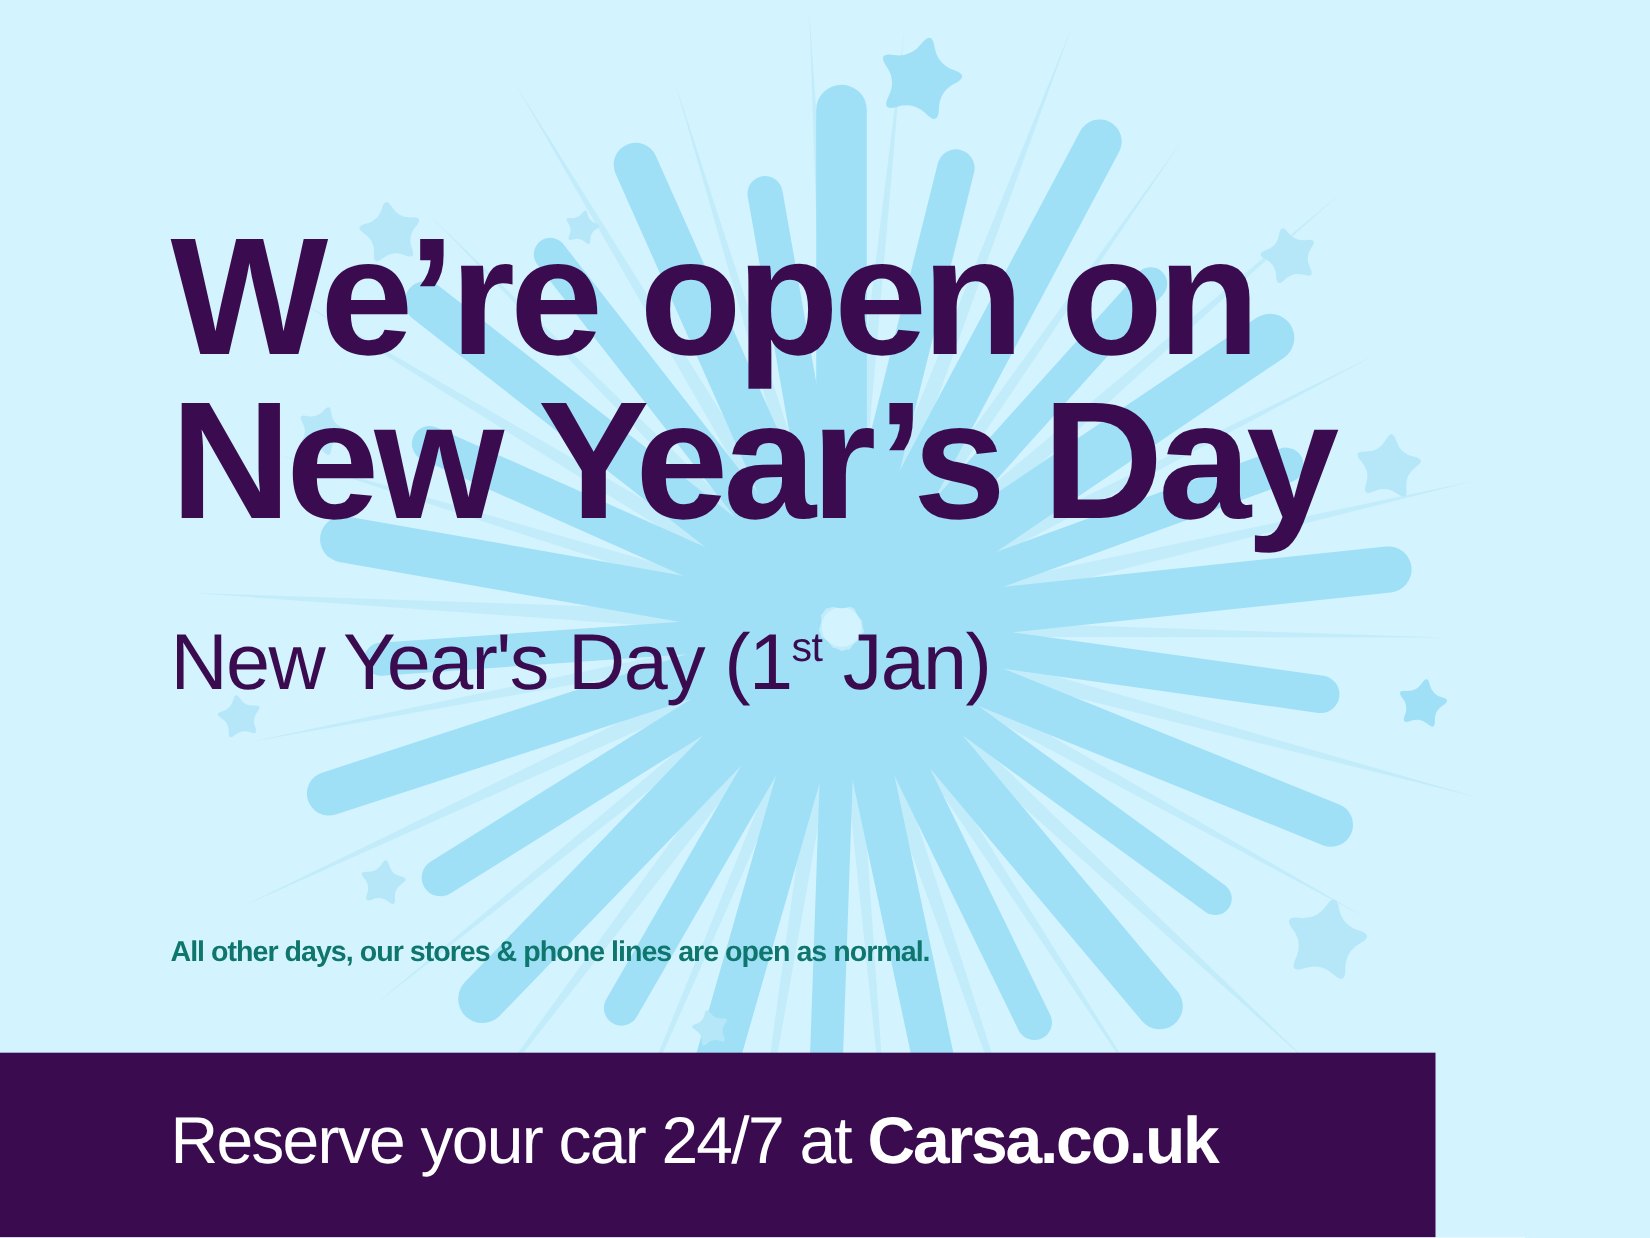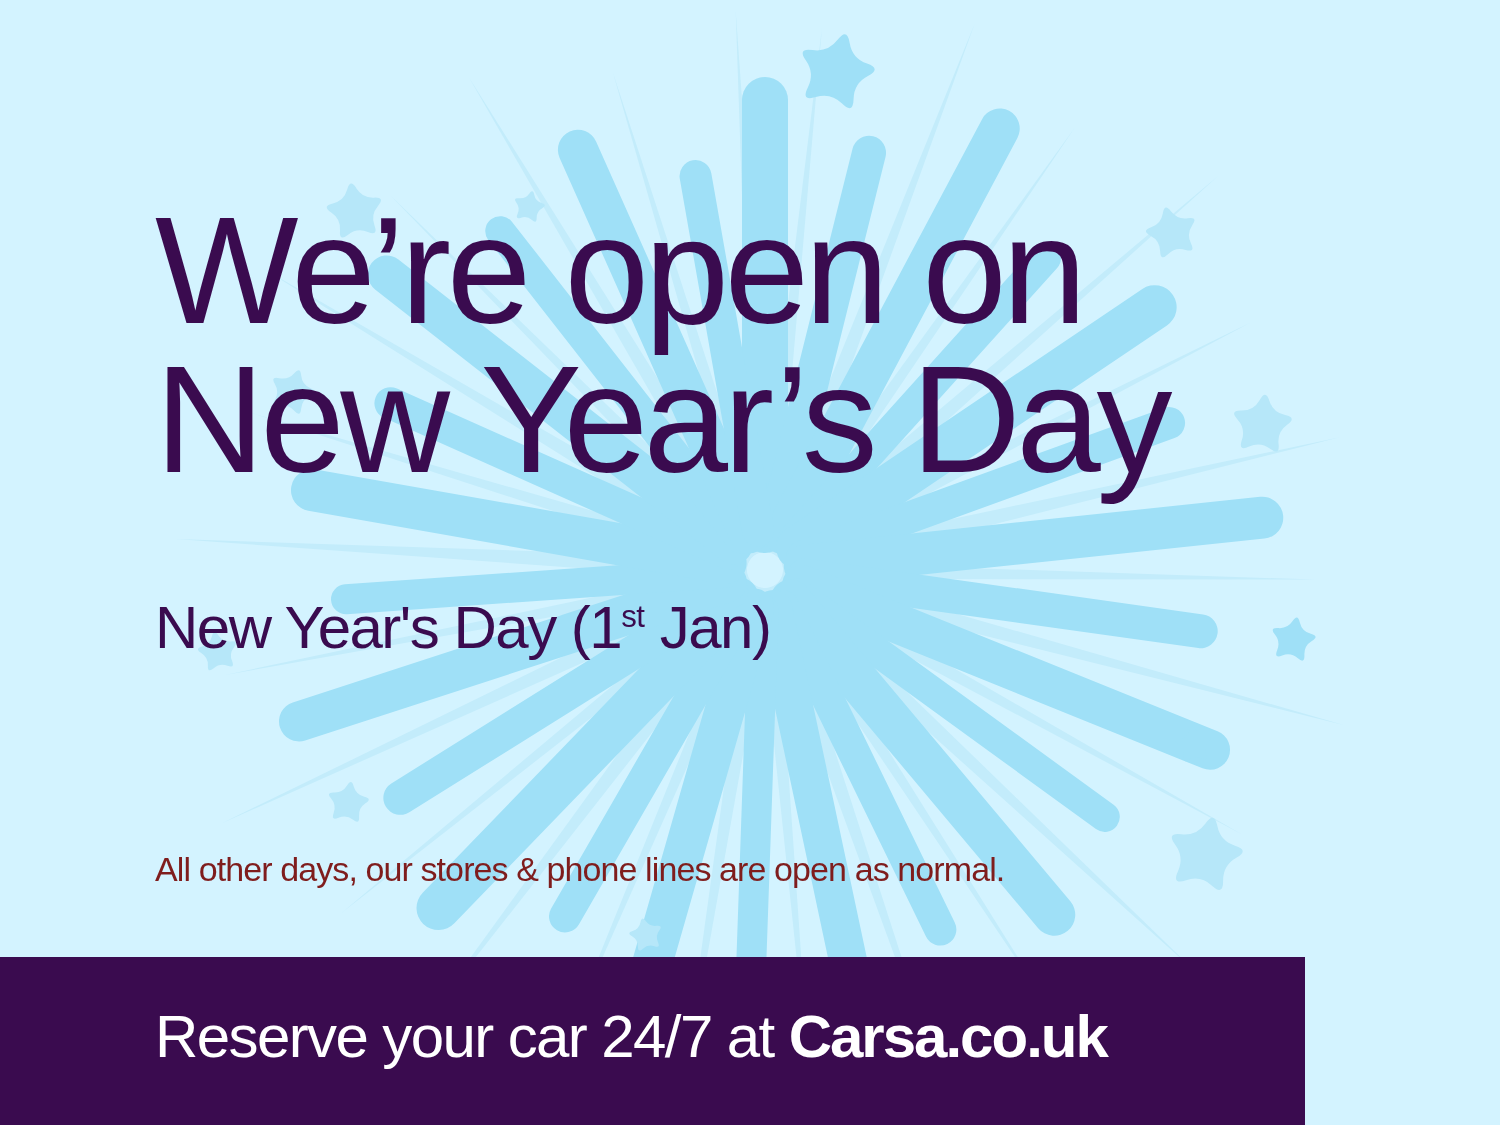--- a/index.html
+++ b/index.html
@@ -32,35 +32,34 @@
     height: 957px;
   }
   .headline {
     position: absolute;
     left: 155px;
     top: 196px;
     width: 1270px;
     color: #3a0b4f;
     font-size: 152px;
     line-height: 0.98;
-    font-weight: normal;
+    font-weight: bold;
     letter-spacing: -4.5px;
     white-space: pre-line;
   }
   .subtitle {
     position: absolute;
     left: 155px;
     top: 566px;
     color: #3a0b4f;
-    font-size: 60px;
+    font-size: 72px;
     line-height: 1;
     font-weight: normal;
     letter-spacing: -1.5px;
     white-space: nowrap;
-    margin-top: 32px;
   }
   .subtitle .sup {
     font-size: 0.52em;
     vertical-align: super;
     line-height: 0;
     letter-spacing: -0.5px;
   }
   .hours {
     position: absolute;
     left: 155px;
@@ -69,24 +68,24 @@
     font-size: 86px;
     line-height: 1;
     font-weight: bold;
     letter-spacing: -2px;
     white-space: nowrap;
   }
   .fineprint {
     position: absolute;
     left: 155px;
     top: 852px;
-    color: #7f1d1d;
-    font-size: 34px;
-    line-height: 1;
-    font-weight: normal;
+    color: #0f766e;
+    font-size: 26px;
+    line-height: 1;
+    font-weight: bold;
     letter-spacing: -0.9px;
     white-space: nowrap;
   }
   
   #footer {
     position: absolute;
     left: 0;
     top: 957px;
     width: 1305px;
     height: 168px;

